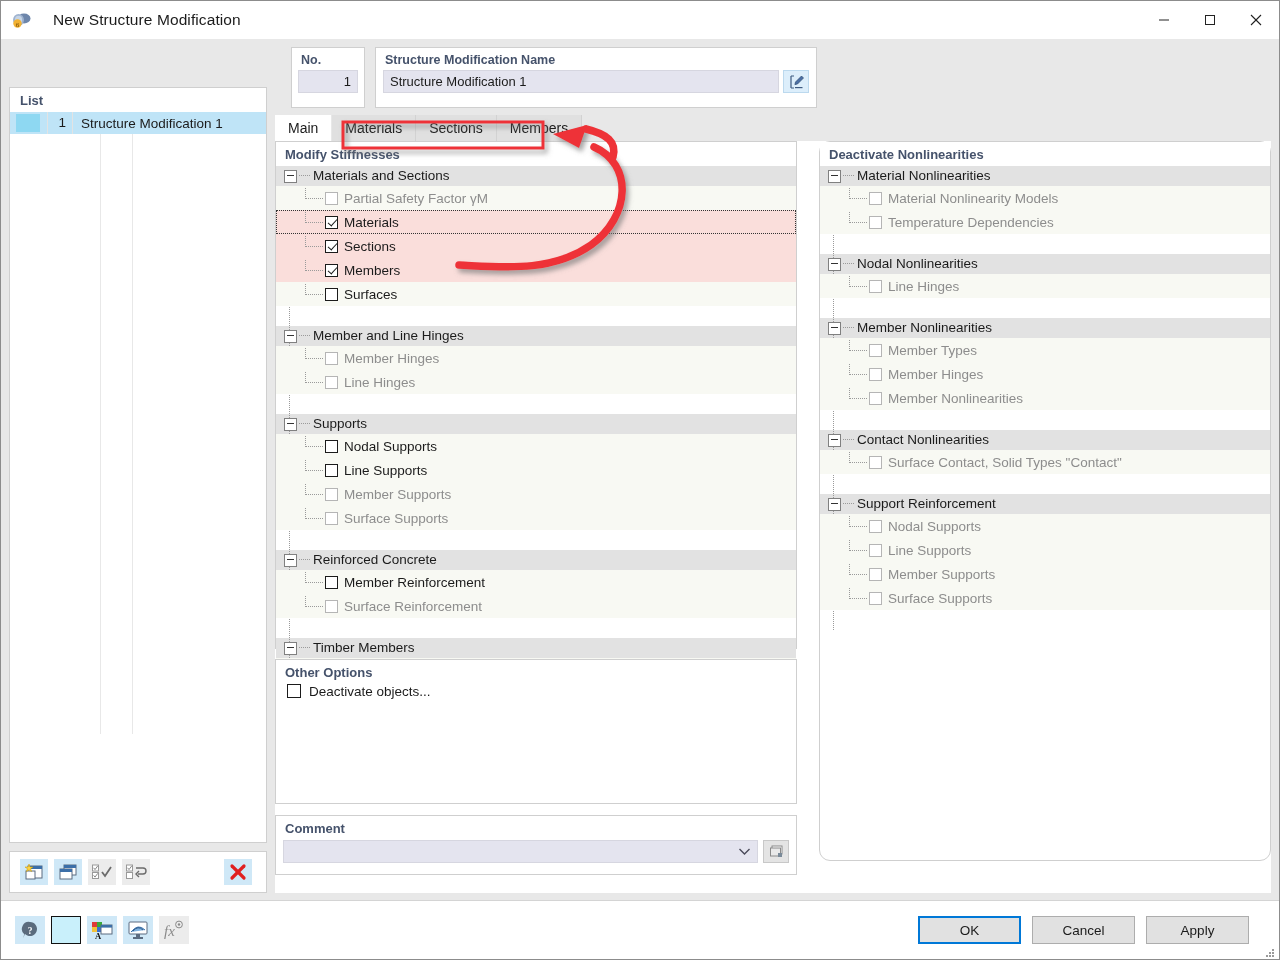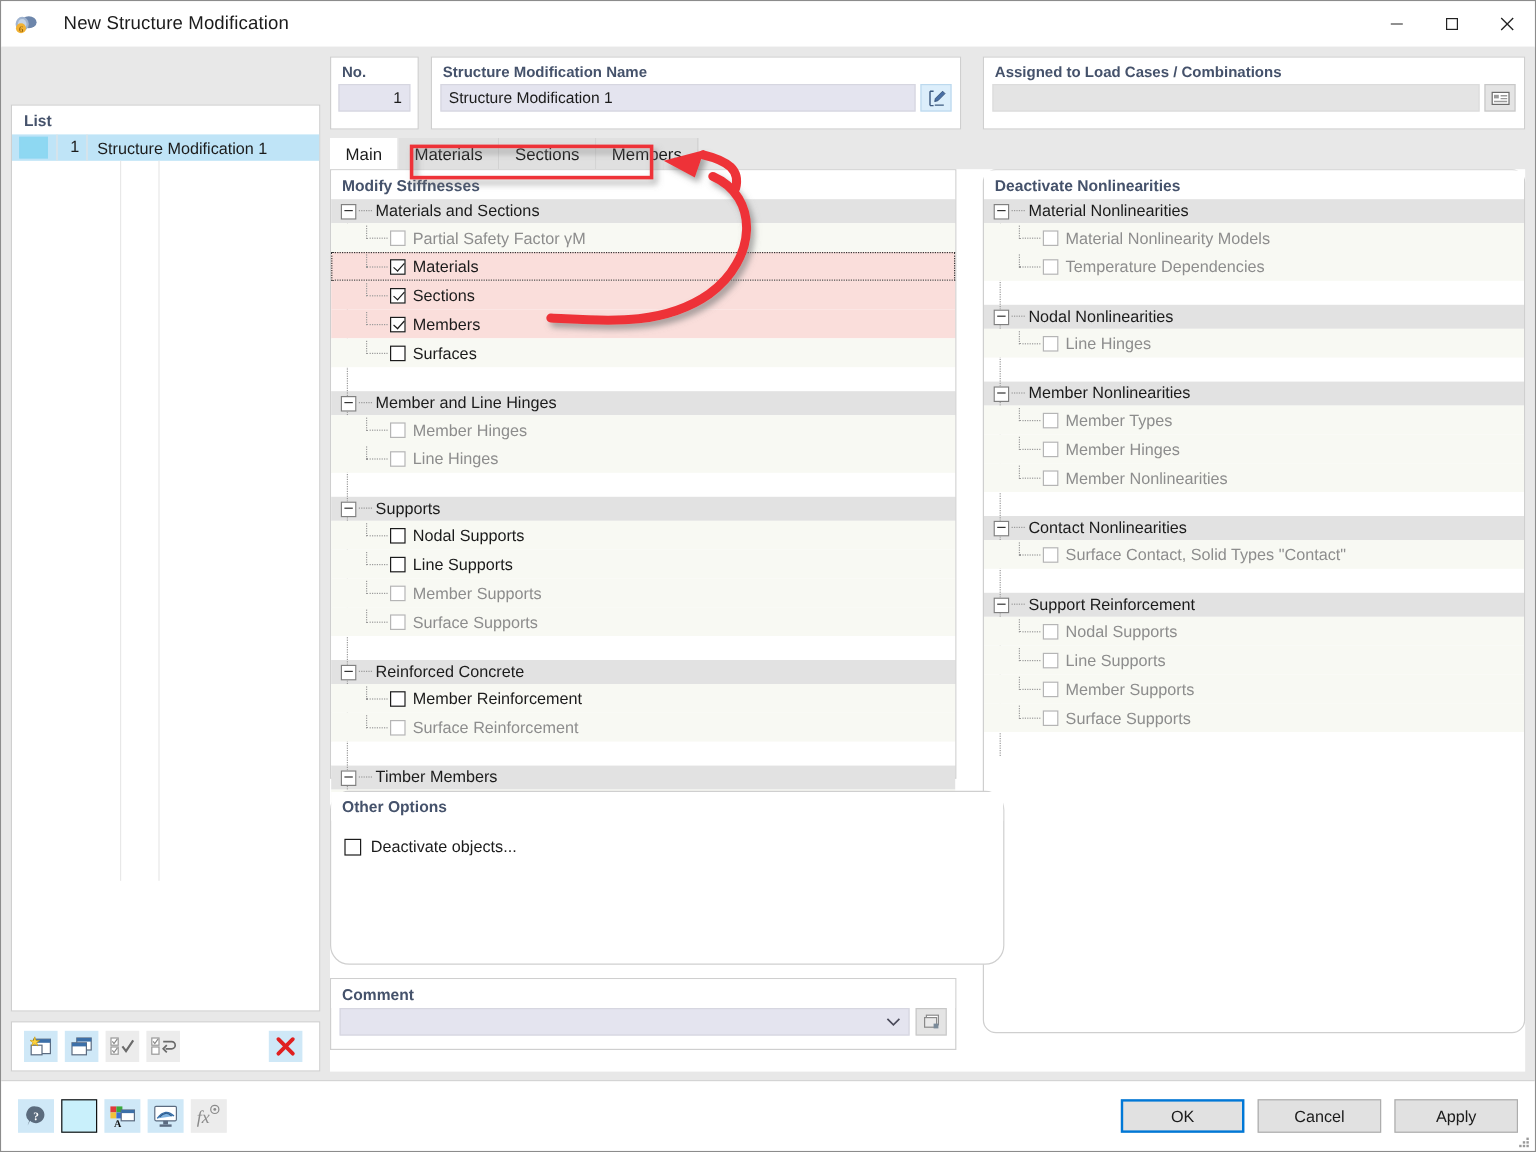--- a/index.html
+++ b/index.html
@@ -94,21 +94,21 @@
 
   
   .main-region {
     position: absolute; left: 274px; top: 8px; right: 8px; bottom: 8px;
   }
 
   
   .hdr-row { position: relative; height: 60px; }
   .hdr-box {
     position: absolute; top: 0; background: #ffffff; border: 1px solid #cfcfcf;
-    box-sizing: border-box; height: 61px;
+    box-sizing: border-box; height: 61px; margin-left: 16px;
   }
   .hdr-no { left: 0; width: 74px; }
   .hdr-name { left: 84px; width: 442px; }
   .hdr-assigned { left: 544px; right: 0; }
   .hdr-label {
     font-size: 12.5px; font-weight: bold; color: #45526b;
     padding: 5px 0 3px 9px;
   }
   .field {
     height: 23px; background: #e4e4ef; border: 1px solid #d6d6e0;
@@ -142,21 +142,21 @@
   .content {
     position: absolute; top: 94px; left: 0; right: 0; bottom: 0;
     background: #ffffff;
   }
   .panel {
     position: absolute; top: 0; background: #ffffff;
     border: 1px solid #cfcfcf; box-sizing: border-box;
   }
   .panel-left  { left: 0; width: 522px; height: 508px; }
   .panel-right { left: 544px; right: 0; top: 0; bottom: 32px; border-radius: 11px; }
-  .panel-other { left: 0; width: 562px; top: 518px; height: 145px; border-radius: 16px; }
+  .panel-other { left: 0; width: 522px; top: 518px; height: 145px; }
   .panel-comment { left: 0; width: 522px; top: 674px; height: 60px; }
   .panel-hdr {
     font-size: 13px; font-weight: bold; color: #45526b;
     padding: 5px 0 4px 9px; background: #ffffff;
   }
 
   
   .tree { position: relative; }
   .grp {
     height: 20px; line-height: 20px; background: #e2e2e2;
@@ -203,22 +203,22 @@
     border-width: 0 1.6px 1.6px 0; transform: rotate(42deg);
   }
   .spacer { height: 20px; background: #ffffff; }
   .vline {
     position: absolute; left: 13px; top: 20px; bottom: 0; width: 0;
     border-left: 1px dotted #9a9a9a;
   }
 
   
   .opt-row {
-    display: flex; align-items: flex-end; font-size: 13.5px; color: #1b1b1b;
-    padding-left: 9px; margin-top: 14px;
+    display: flex; align-items: flex-start; font-size: 13.5px; color: #1b1b1b;
+    padding-left: 9px; 
   }
   .opt-row .cbx { width: 14px; height: 14px; margin-right: 8px; }
 
   
   .comment-row { display: flex; align-items: center; padding: 0 7px; gap: 5px; }
   .combo {
     flex: 1; height: 23px; background: #e4e4ef; border: 1px solid #d6d6e0;
     box-sizing: border-box; display: flex; align-items: center;
     padding: 0 6px; font-size: 13px;
   }
@@ -230,21 +230,21 @@
     background: #ffffff; border-top: 1px solid #d4d4d4;
     display: flex; align-items: center;
   }
   .footer-left { display: flex; align-items: center; gap: 6px; margin-left: 14px; }
   .f-btn {
     width: 30px; height: 28px; display: flex; align-items: center; justify-content: center;
     background: #cfe8f7;
   }
   .f-btn.dis { background: #ececec; }
   .f-btn.sw { background: #c9f0fb; border: 1.5px solid #111; box-sizing: border-box; }
-  .footer-right { margin-left: auto; display: flex; gap: 11px; margin-right: 14px; }
+  .footer-right { margin-left: auto; display: flex; gap: 11px; margin-right: 30px; }
   .dlg-btn {
     width: 103px; height: 28px; font-size: 13.5px; color: #1b1b1b;
     background: #e1e1e1; border: 1px solid #adadad; box-sizing: border-box;
     display: flex; align-items: center; justify-content: center;
   }
   .dlg-btn.primary { border: 2px solid #0078d7; background: #e1e1e1; }
   .grip { position: absolute; right: 3px; bottom: 2px; width: 12px; height: 12px; }
 
   
   .anno { position: absolute; left: 0; top: 0; width: 1280px; height: 960px;
@@ -353,35 +353,20 @@
         </div>
         <div class="hdr-box hdr-name">
           <div class="hdr-label">Structure Modification Name</div>
           <div class="field-wrap">
             <div class="field" style="flex:1">Structure Modification 1</div>
             <div class="sq-btn blue">
               <svg width="17" height="16" viewBox="0 0 17 16">
                 <path d="M3 2 h3 M3 2 v12 M3 14 h3" stroke="#3d5a80" fill="none" stroke-width="1.2"></path>
                 <path d="M13.5 2 l2 2 l-6 6 l-2.6 0.6 l0.6 -2.6 z" fill="#4a6fa5" stroke="#2e4a70" stroke-width="0.7"></path>
                 <line x1="7" y1="13.6" x2="14.5" y2="13.6" stroke="#3d5a80" stroke-width="1.2"></line>
-              </svg>
-            </div>
-          </div>
-        </div>
-        <div class="hdr-box hdr-assigned">
-          <div class="hdr-label">Assigned to Load Cases / Combinations</div>
-          <div class="field-wrap">
-            <div class="field gray" style="flex:1"></div>
-            <div class="sq-btn">
-              <svg width="17" height="14" viewBox="0 0 17 14">
-                <rect x="1.5" y="2" width="14" height="10" fill="#fff" stroke="#6a6a6a"></rect>
-                <rect x="3" y="4" width="4" height="3" fill="#9a9a9a"></rect>
-                <line x1="8.5" y1="4.8" x2="14" y2="4.8" stroke="#9a9a9a" stroke-width="1.2"></line>
-                <line x1="8.5" y1="7.2" x2="14" y2="7.2" stroke="#9a9a9a" stroke-width="1.2"></line>
-                <line x1="3" y1="9.6" x2="14" y2="9.6" stroke="#9a9a9a" stroke-width="1.2"></line>
               </svg>
             </div>
           </div>
         </div>
       </div>
 
       <div class="tabs-strip">
         <div class="tab active">Main</div><div class="tab">Materials</div><div class="tab">Sections</div><div class="tab">Members</div>
       </div>
 

